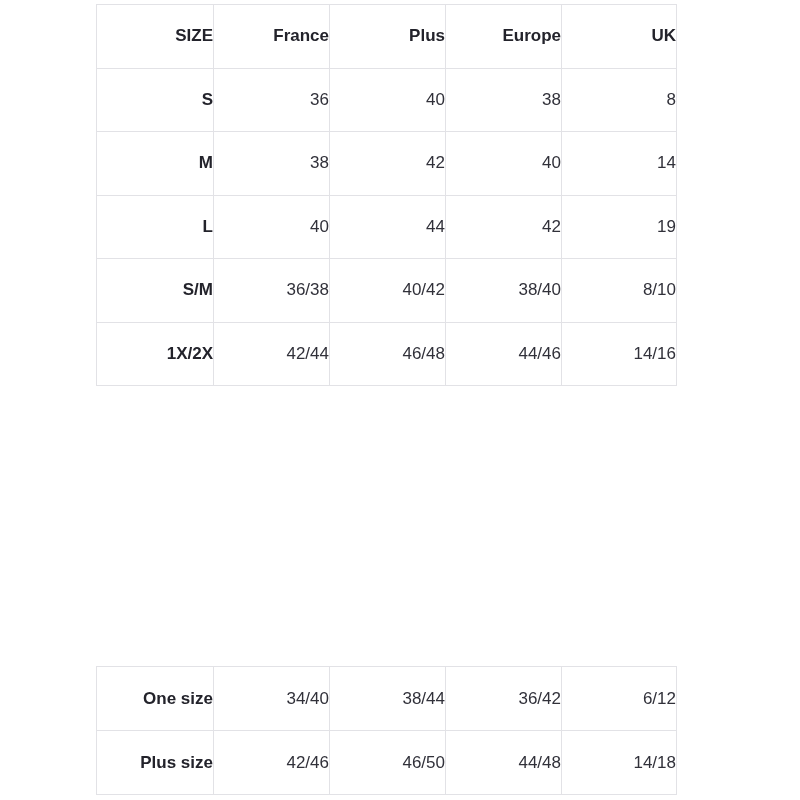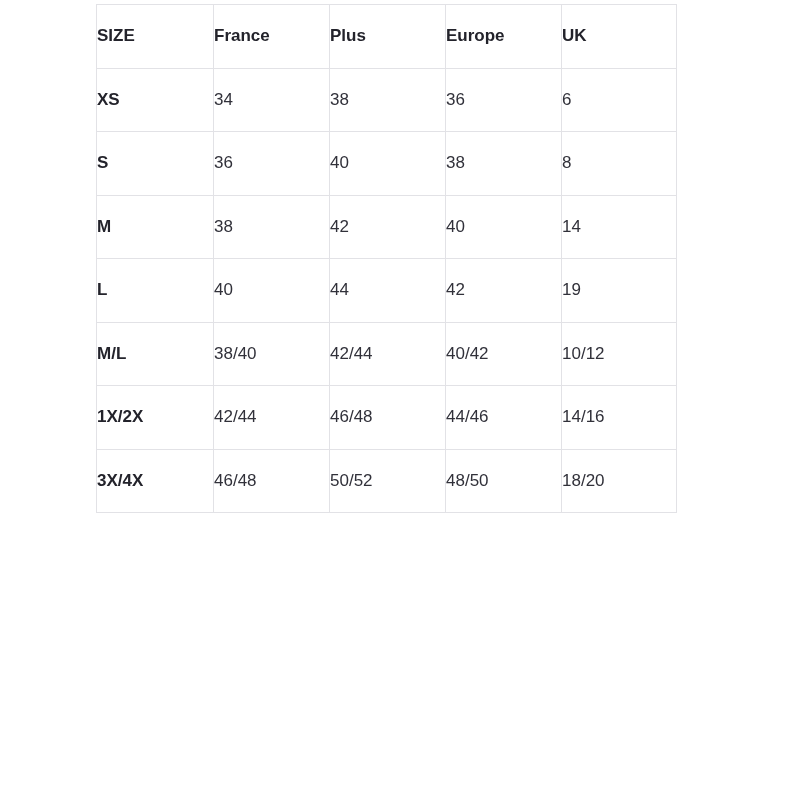--- a/index.html
+++ b/index.html
@@ -22,21 +22,21 @@
     width: 800px;
     height: 800px;
   }
   table.size-table {
     position: absolute;
     border-collapse: collapse;
     table-layout: fixed;
   }
   table.size-table td {
     border: 1px solid #e2e2e6;
-    text-align: left;
+    text-align: right;
     vertical-align: middle;
     font-size: 17px;
     color: #31313a;
     font-weight: 400;
     padding: 0;
   }
   table.size-table td.label-cell {
     font-weight: bold;
     color: #23232b;
   }
@@ -81,27 +81,20 @@
     </colgroup>
     <tbody>
       <tr>
         <td class="label-cell">SIZE</td>
         <td class="label-cell">France</td>
         <td class="label-cell">Plus</td>
         <td class="label-cell">Europe</td>
         <td class="label-cell">UK</td>
       </tr>
       <tr>
-        <td class="label-cell">XS</td>
-        <td>34</td>
-        <td>38</td>
-        <td>36</td>
-        <td>6</td>
-      </tr>
-      <tr>
         <td class="label-cell">S</td>
         <td>36</td>
         <td>40</td>
         <td>38</td>
         <td>8</td>
       </tr>
       <tr>
         <td class="label-cell">M</td>
         <td>38</td>
         <td>42</td>
@@ -109,48 +102,55 @@
         <td>14</td>
       </tr>
       <tr>
         <td class="label-cell">L</td>
         <td>40</td>
         <td>44</td>
         <td>42</td>
         <td>19</td>
       </tr>
       <tr>
-        <td class="label-cell">M/L</td>
+        <td class="label-cell">S/M</td>
+        <td>36/38</td>
+        <td>40/42</td>
         <td>38/40</td>
-        <td>42/44</td>
-        <td>40/42</td>
-        <td>10/12</td>
+        <td>8/10</td>
       </tr>
       <tr>
         <td class="label-cell">1X/2X</td>
         <td>42/44</td>
         <td>46/48</td>
         <td>44/46</td>
         <td>14/16</td>
-      </tr>
-      <tr>
-        <td class="label-cell">3X/4X</td>
-        <td>46/48</td>
-        <td>50/52</td>
-        <td>48/50</td>
-        <td>18/20</td>
       </tr>
     </tbody>
   </table>
 
   <table class="size-table" id="extra-table">
     <colgroup>
       <col class="c0">
         <col class="c1">
         <col class="c2">
         <col class="c3">
         <col class="c4">
     </colgroup>
     <tbody>
+      <tr>
+        <td class="label-cell">One size</td>
+        <td>34/40</td>
+        <td>38/44</td>
+        <td>36/42</td>
+        <td>6/12</td>
+      </tr>
+      <tr>
+        <td class="label-cell">Plus size</td>
+        <td>42/46</td>
+        <td>46/50</td>
+        <td>44/48</td>
+        <td>14/18</td>
+      </tr>
     </tbody>
   </table>
 
 </div>
 
 </body></html>

